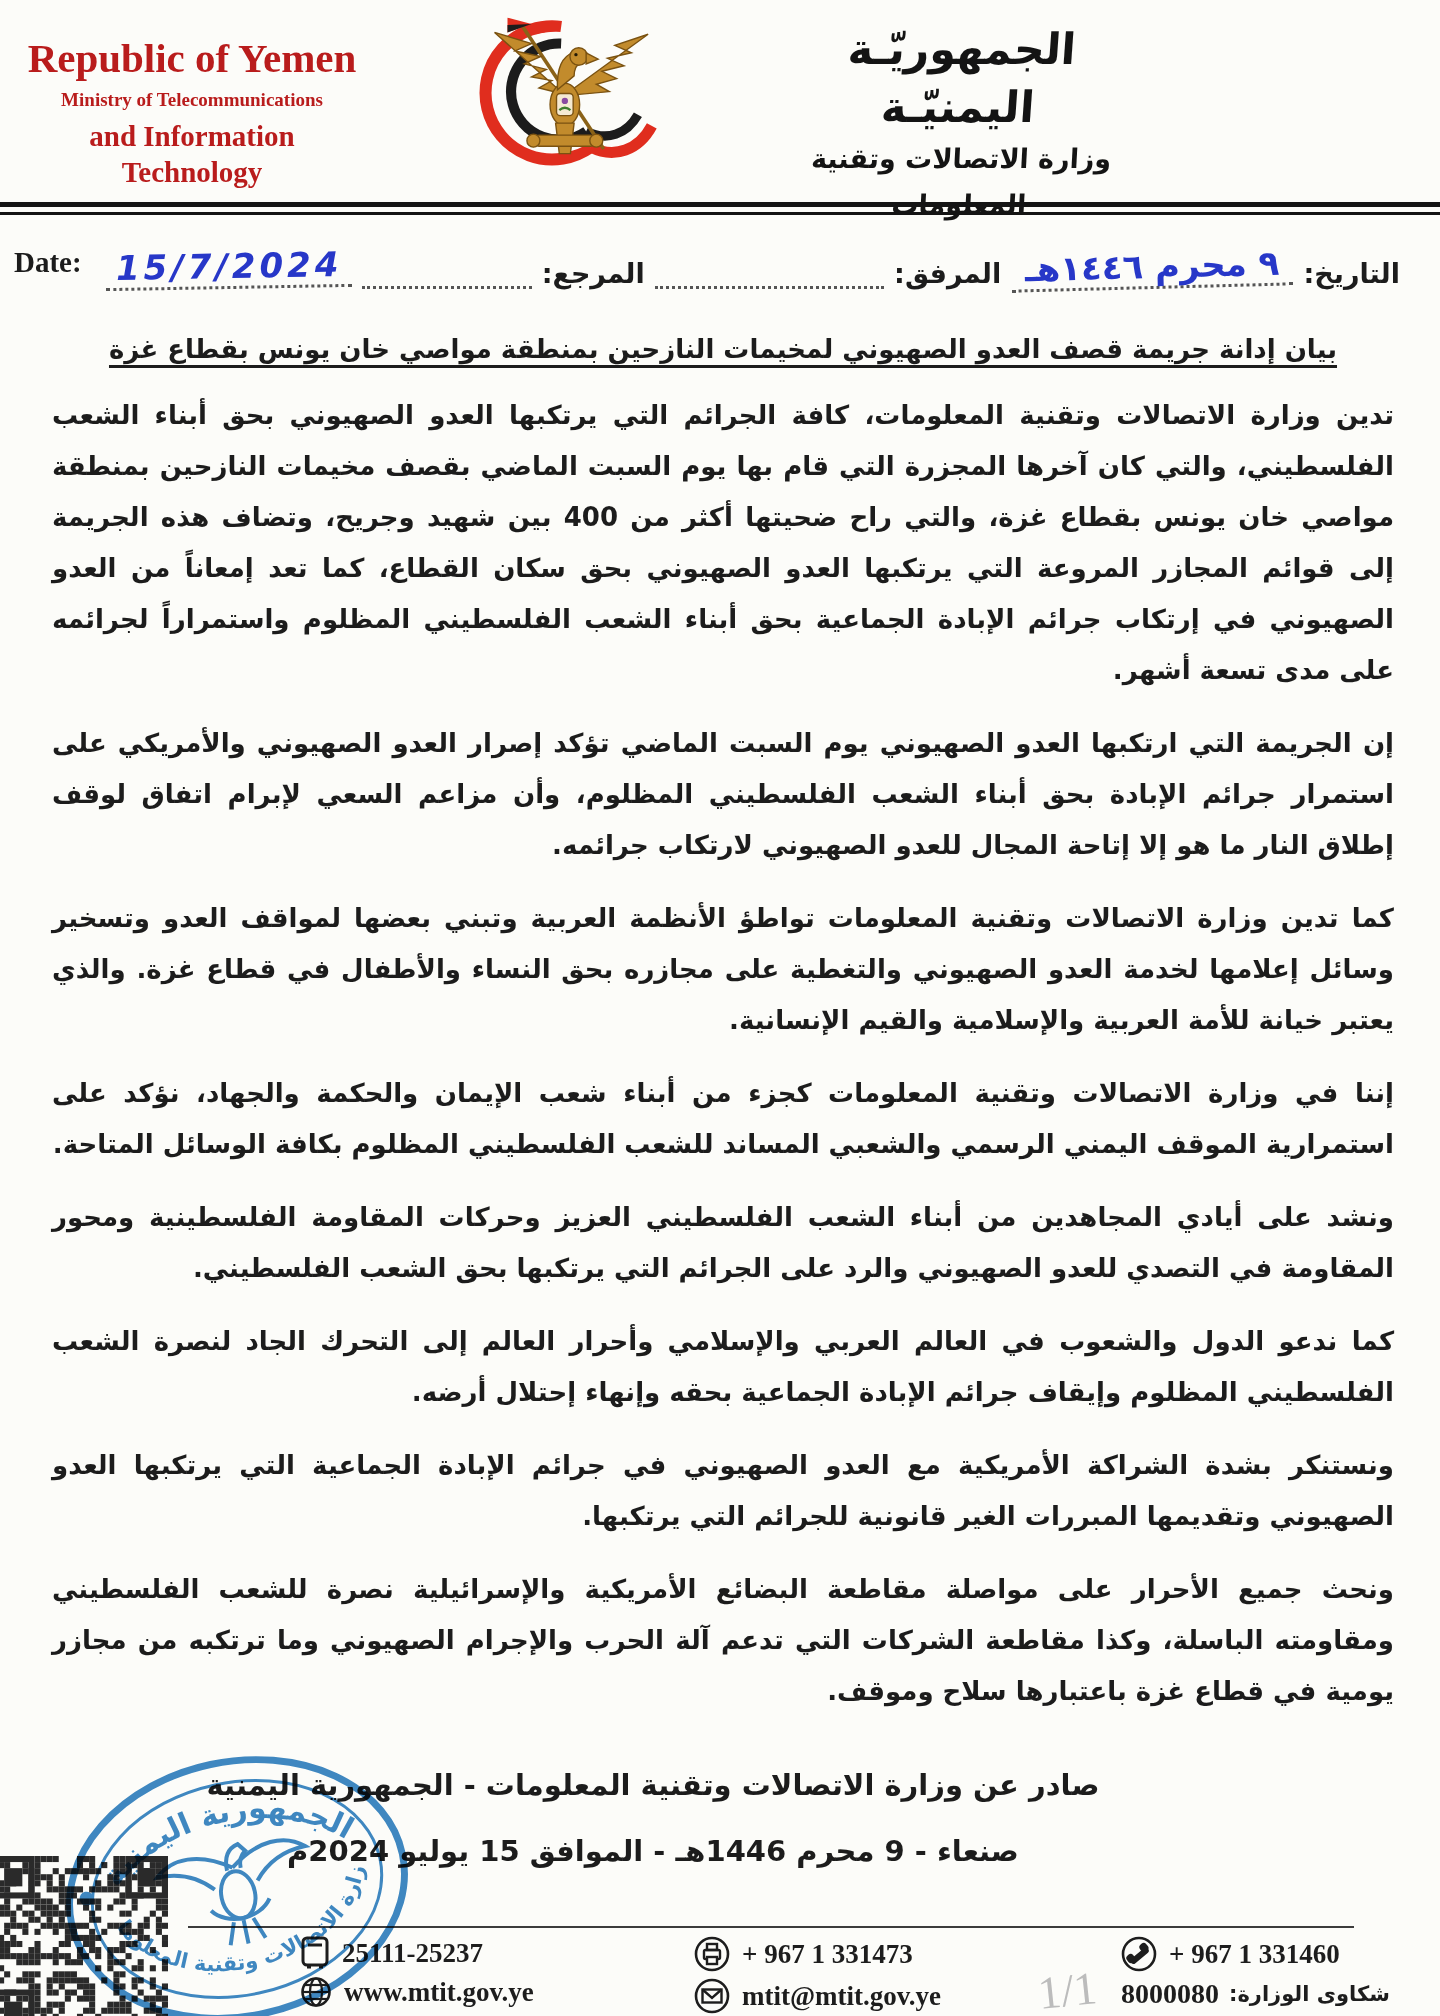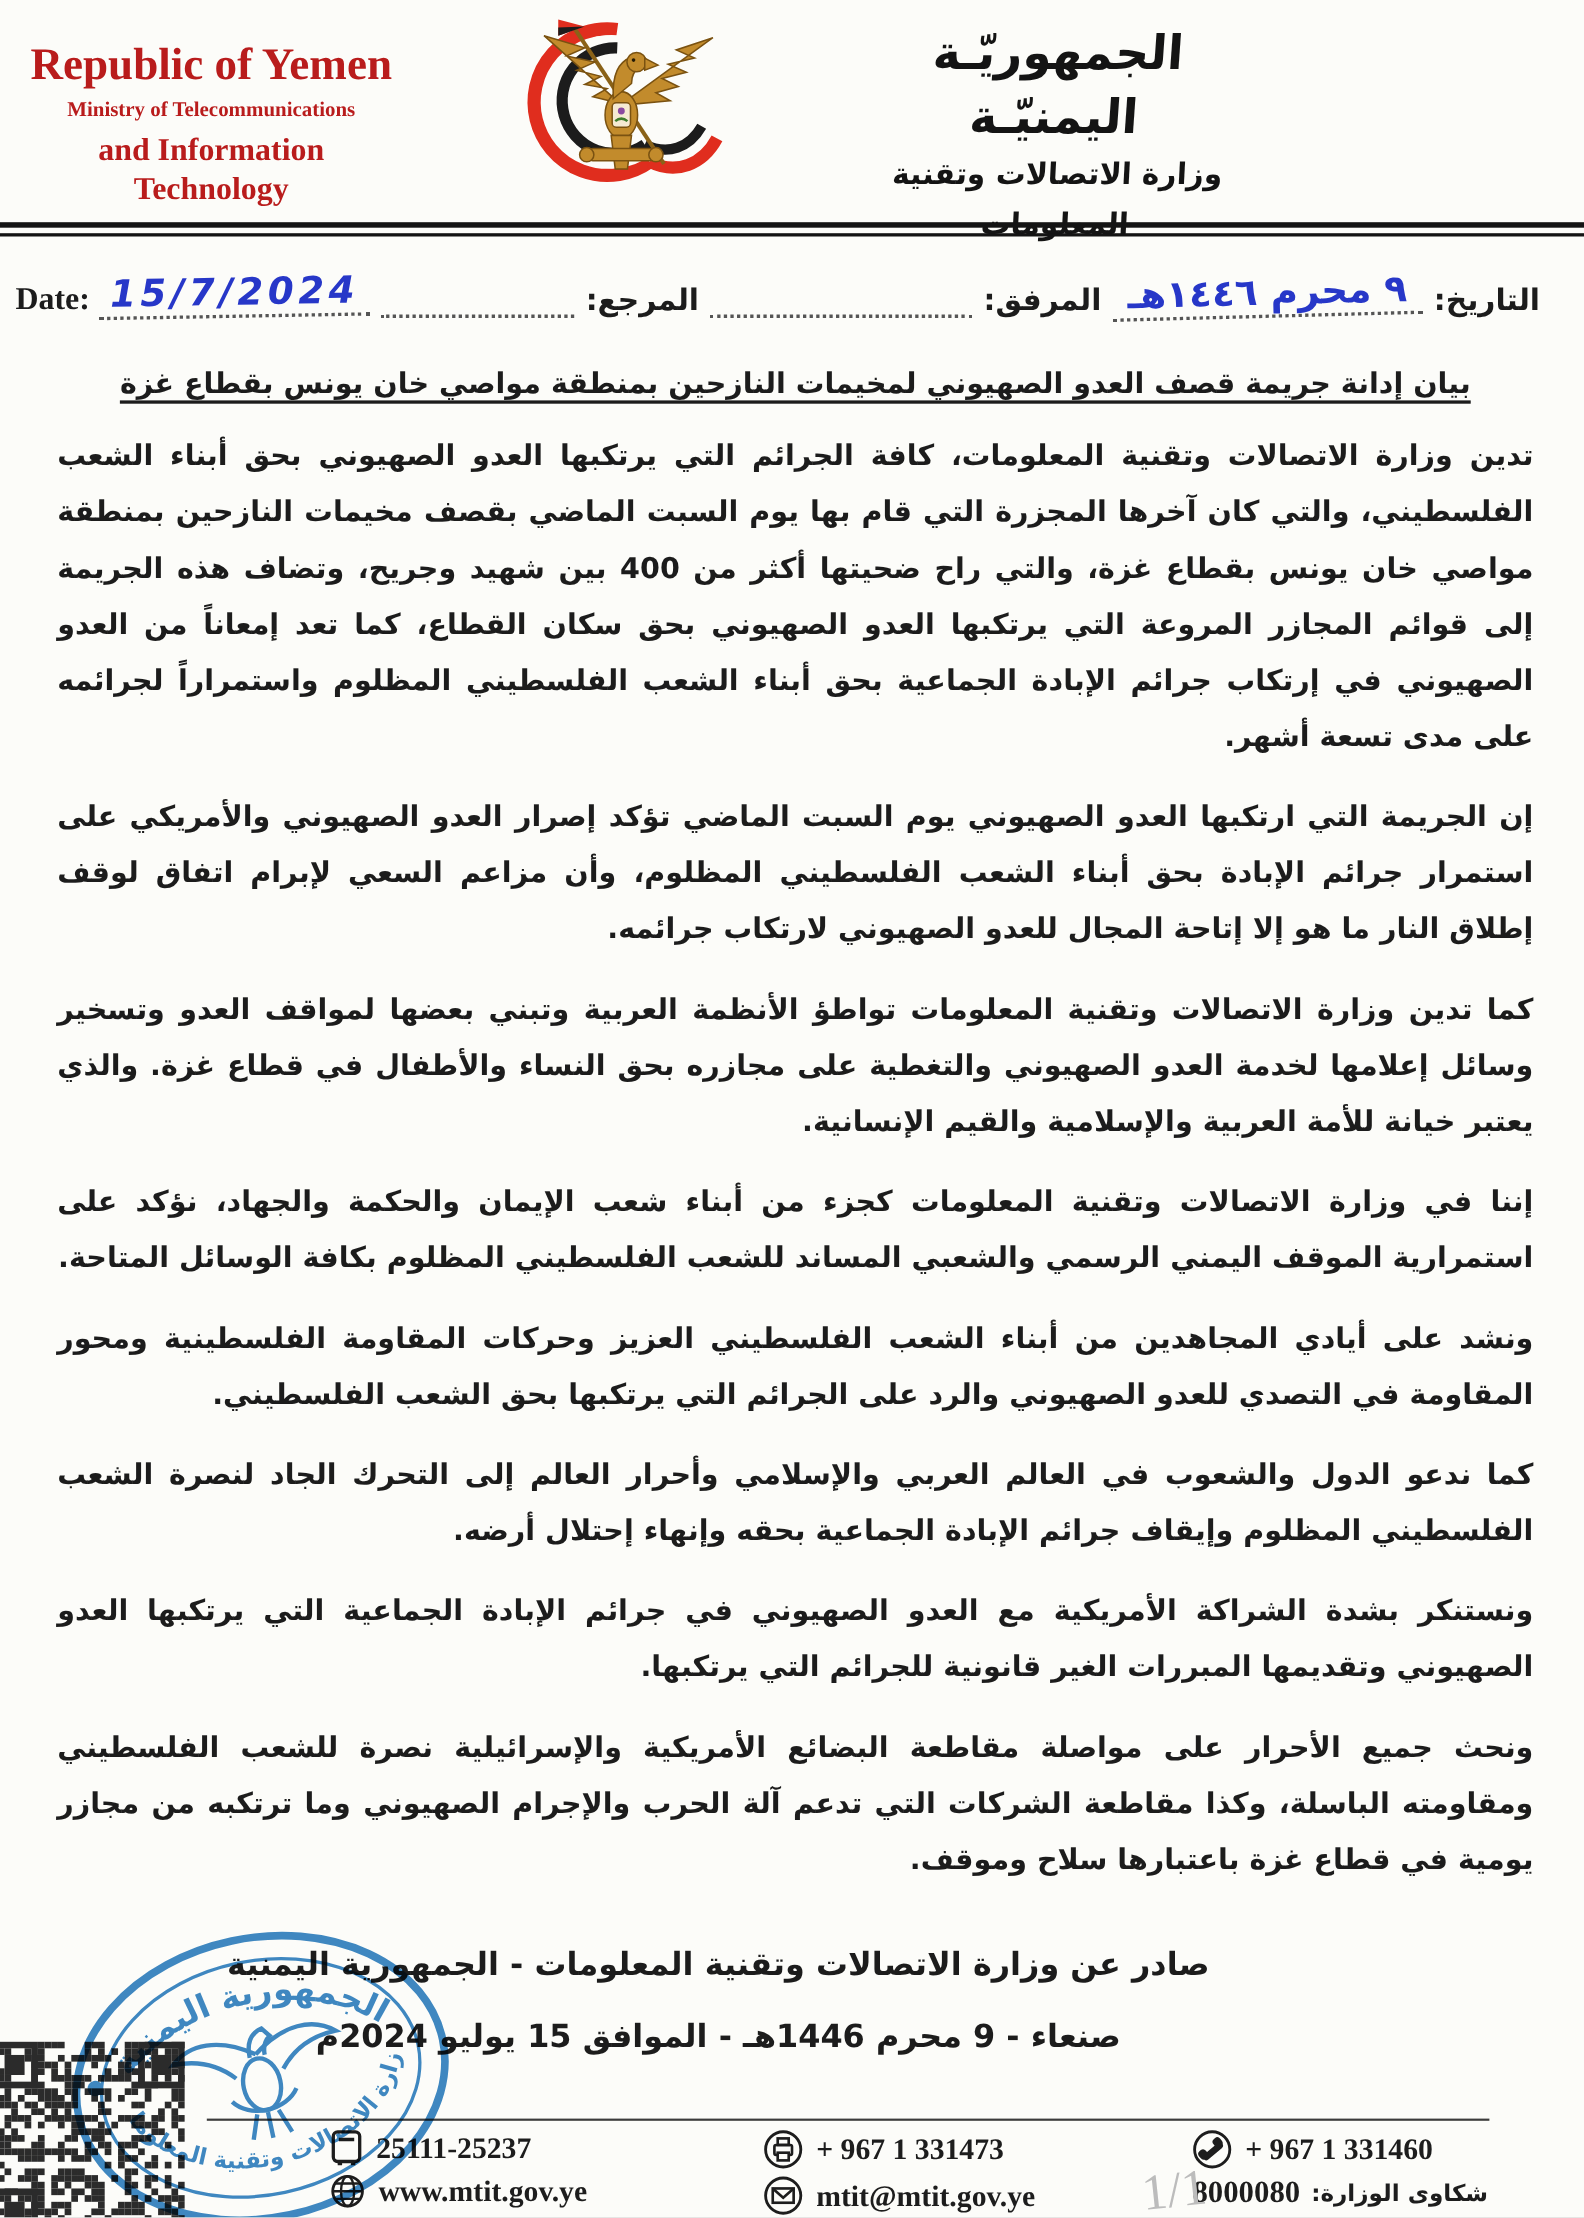--- a/index.html
+++ b/index.html
@@ -27,21 +27,21 @@
   .rule-b{position:absolute;left:0;right:0;top:212px;height:3px;background:#141414;}
   
   .meta-row{
     position:absolute;left:14px;right:40px;top:246px;display:flex;direction:rtl;
     align-items:flex-end;gap:10px;font-weight:bold;
   }
   .meta-row .lbl{font-size:27px;white-space:nowrap;}
   .meta-row .dots{flex:1;border-bottom:3px dotted #555;height:28px;}
   .hw{color:#2737c8;white-space:nowrap;}
   .hw.ar{font-size:34px;transform:rotate(-1.5deg);border-bottom:3px dotted #555;padding:0 14px;}
-  .date-en{direction:ltr;display:flex;align-items:flex-end;gap:8px;}
+  .date-en{direction:ltr;display:flex;gap:24px;}
   .date-en .lbl{font-family:"Liberation Serif",serif;font-size:29px;}
   .hw.en-val{font-size:34px;font-style:italic;letter-spacing:4px;border-bottom:3px dotted #555;padding:0 10px;transform:rotate(-1deg);}
   
   .content{position:absolute;left:52px;right:46px;top:334px;direction:rtl;}
   .doc-title{
     text-align:center;font-size:26px;font-weight:800;margin:0 0 26px 0;
     text-decoration:underline;text-decoration-thickness:3px;text-underline-offset:7px;
   }
   .para{
     margin:22px 0;font-size:26px;font-weight:700;line-height:51px;
@@ -58,21 +58,21 @@
   .qr{position:absolute;left:-8px;top:1856px;width:176px;height:176px;z-index:4;opacity:.93;}
   
   .foot-rule{position:absolute;left:188px;right:86px;top:1926px;height:2px;background:#3c3c3c;}
   .footer{position:absolute;left:0;right:0;top:1936px;height:80px;
     font-family:"Liberation Serif",serif;font-weight:bold;font-size:27px;color:#1d1d1d;}
   .fgroup{position:absolute;display:flex;flex-direction:column;gap:6px;}
   .fitem{display:flex;align-items:center;gap:12px;white-space:nowrap;}
   .fitem svg{flex:0 0 auto;}
   .g-left{left:300px;}
   .g-mid{left:694px;}
-  .g-right{left:1084px;}
+  .g-right{left:1121px;}
   .complaints{direction:rtl;display:flex;align-items:center;gap:10px;}
   .complaints .clabel{font-family:"DejaVu Sans",sans-serif;font-size:21px;font-weight:700;}
   .complaints .cnum{font-size:28px;}
   .pagenum{
     position:absolute;left:1038px;top:1964px;color:#bcbcbc;z-index:1;
     font-family:"Liberation Serif",serif;font-size:46px;transform:rotate(-6deg);
   }
 </style>
 </head>
 <body>

